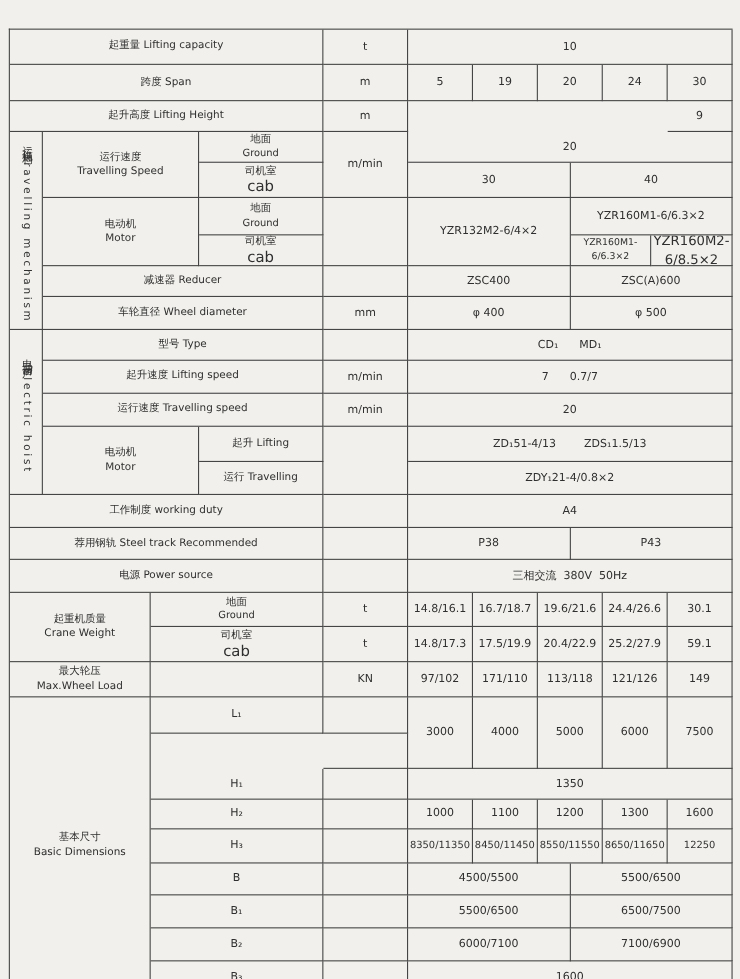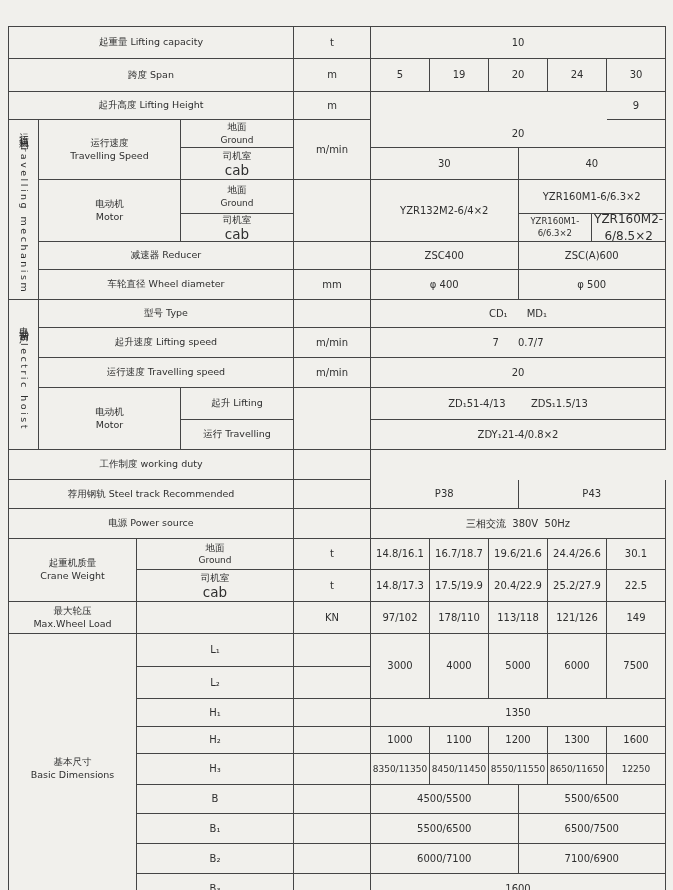--- a/index.html
+++ b/index.html
@@ -129,20 +129,21 @@
   <div class="c lbl" style="grid-area:13/2/15/4">电动机
 Motor</div>
   <div class="c lbl" style="grid-area:13/4/14/5">起升 Lifting</div>
   <div class="c lbl" style="grid-area:14/4/15/5">运行 Travelling</div>
   <div class="c" style="grid-area:13/5/15/6"></div>
   <div class="c pre" style="grid-area:13/6/14/26">ZD₁51-4/13        ZDS₁1.5/13</div>
   <div class="c" style="grid-area:14/6/15/26">ZDY₁21-4/0.8×2</div>
 
   <div class="c lbl" style="grid-area:15/1/16/5">工作制度 working duty</div>
   <div class="c" style="grid-area:15/5/16/6"></div>
+  <div class="c" style="grid-area:15/6/16/26">A4</div>
 
   <div class="c lbl" style="grid-area:16/1/17/5">荐用钢轨 Steel track Recommended</div>
   <div class="c" style="grid-area:16/5/17/6"></div>
   <div class="c" style="grid-area:16/6/17/16">P38</div>
   <div class="c" style="grid-area:16/16/17/26">P43</div>
 
   <div class="c lbl" style="grid-area:17/1/18/5">电源 Power source</div>
   <div class="c" style="grid-area:17/5/18/6"></div>
   <div class="c pre" style="grid-area:17/6/18/26">三相交流  380V  50Hz</div>
 
@@ -160,36 +161,35 @@
   <div class="c" style="grid-area:19/5/20/6">t</div>
   <div class="c" style="grid-area:18/6/19/10">14.8/16.1</div>
   <div class="c" style="grid-area:18/10/19/14">16.7/18.7</div>
   <div class="c" style="grid-area:18/14/19/18">19.6/21.6</div>
   <div class="c" style="grid-area:18/18/19/22">24.4/26.6</div>
   <div class="c" style="grid-area:18/22/19/26">30.1</div>
   <div class="c" style="grid-area:19/6/20/10">14.8/17.3</div>
   <div class="c" style="grid-area:19/10/20/14">17.5/19.9</div>
   <div class="c" style="grid-area:19/14/20/18">20.4/22.9</div>
   <div class="c" style="grid-area:19/18/20/22">25.2/27.9</div>
-  <div class="c" style="grid-area:19/22/20/26">22.5</div>
+  <div class="c" style="grid-area:19/22/20/26">59.1</div>
 
   <div class="c lbl" style="grid-area:20/1/21/3">最大轮压
 Max.Wheel Load</div>
   <div class="c" style="grid-area:20/3/21/5"></div>
   <div class="c" style="grid-area:20/5/21/6">KN</div>
   <div class="c" style="grid-area:20/6/21/10">97/102</div>
-  <div class="c" style="grid-area:20/10/21/14">178/110</div>
+  <div class="c" style="grid-area:20/10/21/14">171/110</div>
   <div class="c" style="grid-area:20/14/21/18">113/118</div>
   <div class="c" style="grid-area:20/18/21/22">121/126</div>
   <div class="c" style="grid-area:20/22/21/26">149</div>
 
   <div class="c lbl" style="grid-area:21/1/30/3">基本尺寸
 Basic Dimensions</div>
   <div class="c" style="grid-area:21/3/22/5">L₁</div>
-  <div class="c" style="grid-area:22/3/23/5">L₂</div>
   <div class="c" style="grid-area:23/3/24/5">H₁</div>
   <div class="c" style="grid-area:24/3/25/5">H₂</div>
   <div class="c" style="grid-area:25/3/26/5">H₃</div>
   <div class="c" style="grid-area:26/3/27/5">B</div>
   <div class="c" style="grid-area:27/3/28/5">B₁</div>
   <div class="c" style="grid-area:28/3/29/5">B₂</div>
   <div class="c" style="grid-area:29/3/30/5">B₃</div>
 
   <div class="c" style="grid-area:21/5/22/6"></div>
   <div class="c" style="grid-area:22/5/23/6"></div>

